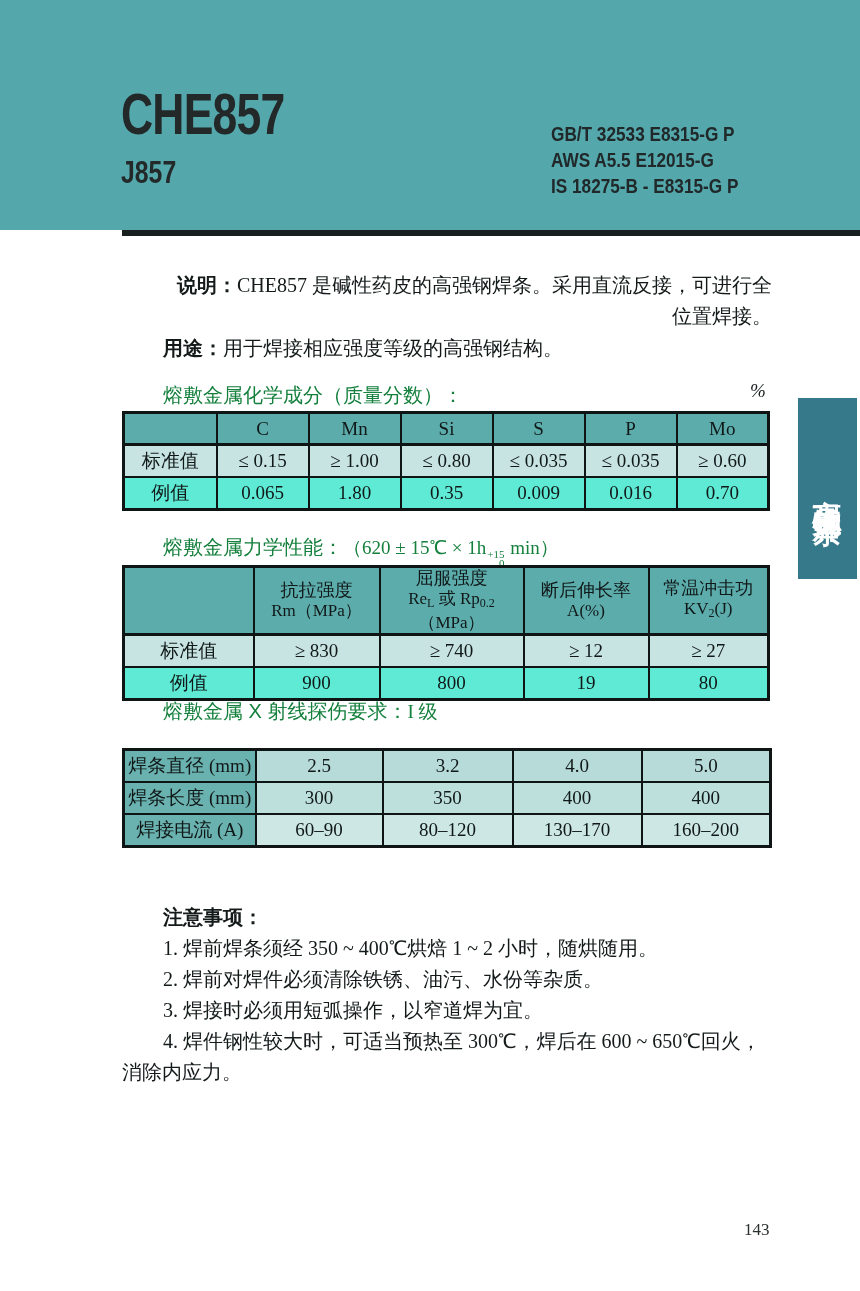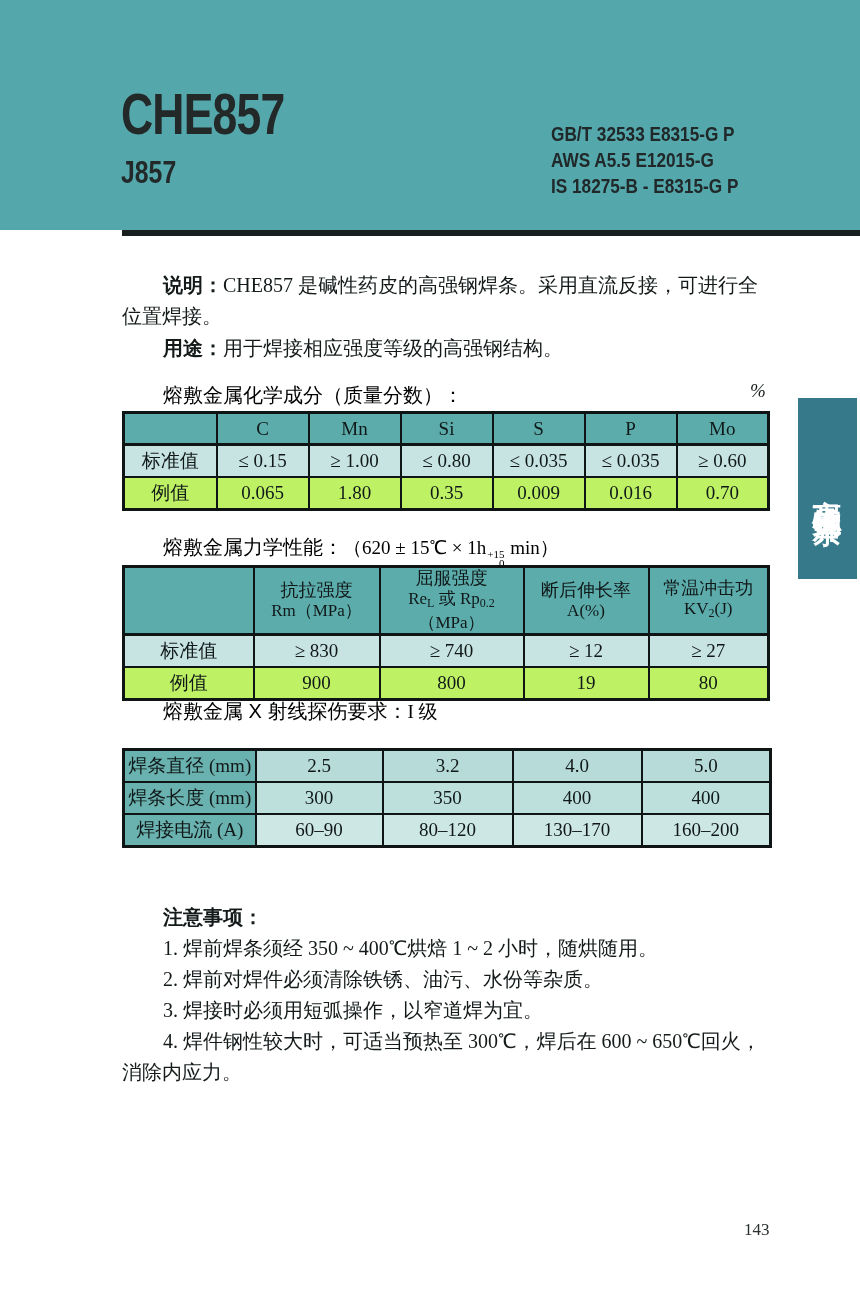--- a/index.html
+++ b/index.html
@@ -24,39 +24,39 @@
          display:flex;align-items:center;justify-content:center;}
   .side-tab span{writing-mode:vertical-rl;text-orientation:upright;color:#ffffff;
          font-family:"Liberation Sans",sans-serif;font-weight:bold;font-size:29px;
          letter-spacing:5px;}
 
   
   .para{position:absolute;left:122px;width:650px;font-size:20px;line-height:31px;
         text-indent:41px;color:#141a1a;}
   .blk-label{font-family:"Liberation Sans",sans-serif;font-weight:bold;}
   .sec-title{position:absolute;font-family:"Liberation Sans",sans-serif;font-size:20px;
-        color:#000000;white-space:nowrap;}
+        color:#15803d;white-space:nowrap;}
   .sec-title .cond{font-family:"Liberation Serif",serif;font-size:19px;}
   .unit{position:absolute;left:750px;top:380px;font-size:19px;font-style:italic;color:#141a1a;}
 
   .stack{display:inline-flex;flex-direction:column;vertical-align:-4px;margin:0 1px;
          line-height:9px;font-size:11px;font-style:normal;text-align:right;}
   .sup-s{font-size:13px;vertical-align:6px;}
   .ssub{font-size:12px;vertical-align:-3px;}
 
   
   table.tbl{position:absolute;border-collapse:collapse;table-layout:fixed;
         border:3px solid #0f1515;font-family:"Liberation Serif",serif;color:#101818;}
   table.tbl td{border:2px solid #0f1515;text-align:center;vertical-align:middle;
         padding:0;font-size:19px;overflow:hidden;}
   tr.hdr td{border-bottom:3px solid #0f1515;}
   .h29 td{height:29px;}  .h30 td{height:30px;}  .h43 td{height:43px;}
   .bg-hdr{background:#5dacac;}
   .bg-r1{background:#c8e4e2;}
-  .bg-r2{background:#bef264;}
+  .bg-r2{background:#5eead4;}
   .bg-lab{background:#6ab2af;}
   .bg-c1{background:#b7dbd9;}
   .bg-c2{background:#bde0dd;}
   .bg-c3{background:#cde7e5;}
   .fline{font-size:17px;line-height:20px;}
   .cline{font-size:18px;line-height:21px;}
 
   
   .notes{position:absolute;left:122px;top:902px;width:652px;font-size:20px;
         line-height:31px;color:#141a1a;}
@@ -78,21 +78,21 @@
       <div>AWS A5.5 E12015-G</div>
       <div>IS 18275-B - E8315-G P</div>
     </div>
   </div>
   <div class="rule"></div>
 
   <div class="side-tab">
     <span>高强钢焊条</span>
   </div>
 
-  <p class="para" style="top:270px;margin:0;"><span class="blk-label">说明：</span><span>CHE857 是碱性药皮的高强钢焊条。采用直流反接，可进行全位置焊接。</span></p>
+  <p class="para" style="top:270px;margin:0;text-align:right;"><span class="blk-label">说明：</span><span>CHE857 是碱性药皮的高强钢焊条。采用直流反接，可进行全位置焊接。</span></p>
   <p class="para" style="top:333px;margin:0;"><span class="blk-label">用途：</span><span>用于焊接相应强度等级的高强钢结构。</span></p>
 
   <div class="sec-title" style="left:163px;top:382px;">熔敷金属化学成分（质量分数）：</div>
   <div class="unit">%</div>
 
   <table class="tbl" style="left:122px;top:411px;">
     <colgroup>
         <col style="width:93px">
         <col style="width:92px">
         <col style="width:92px">

